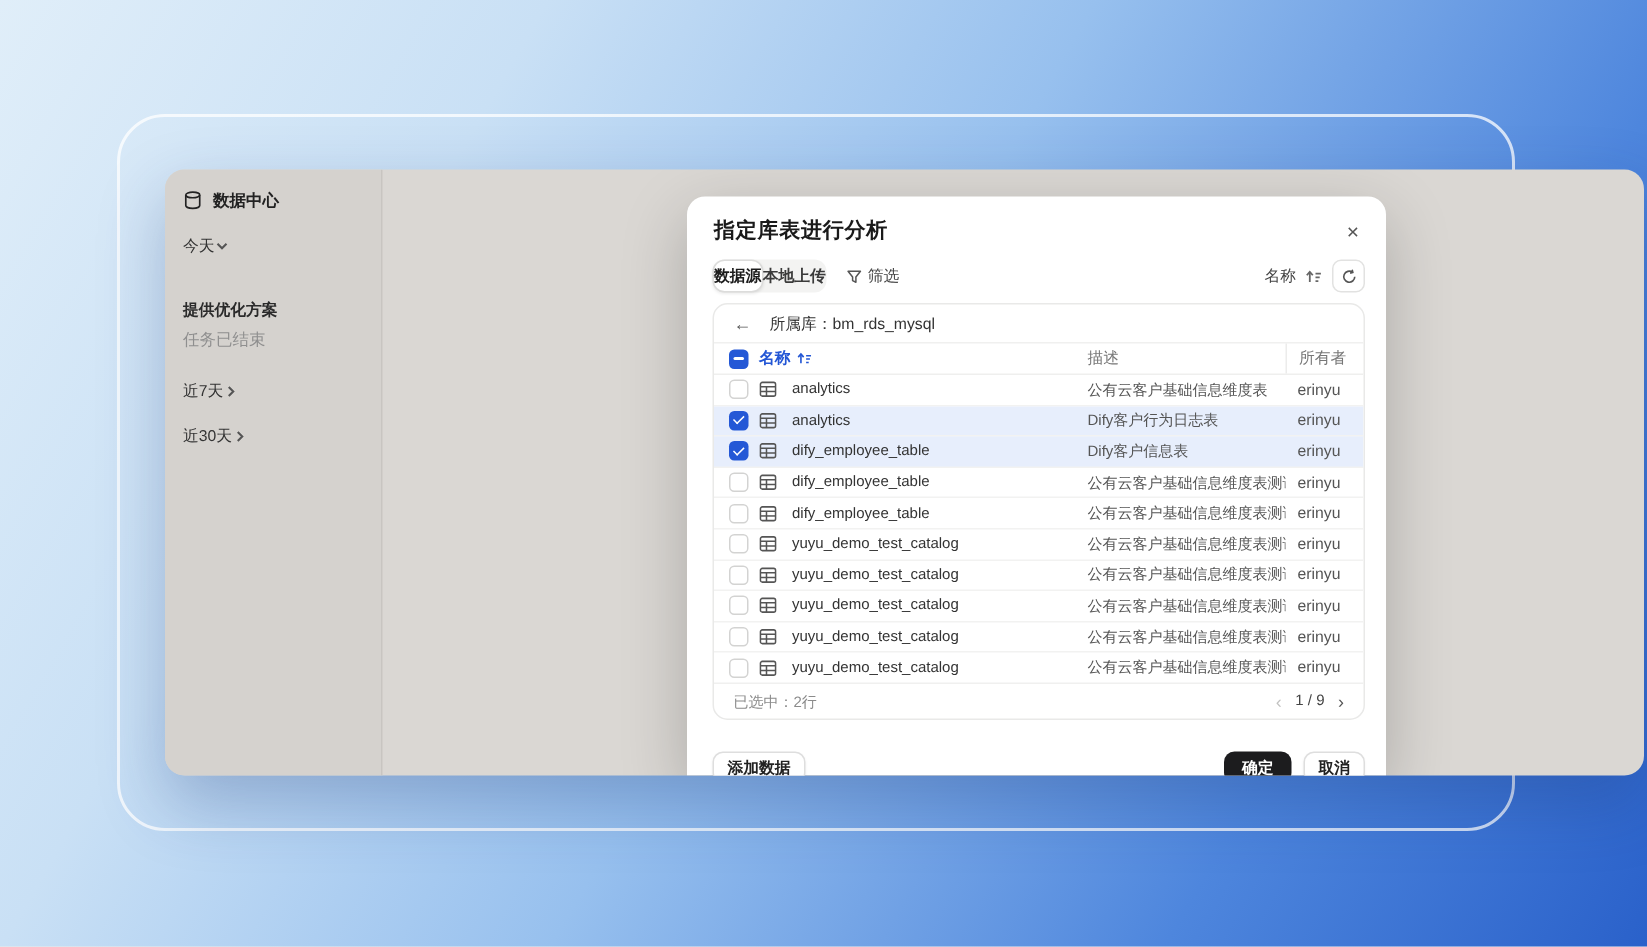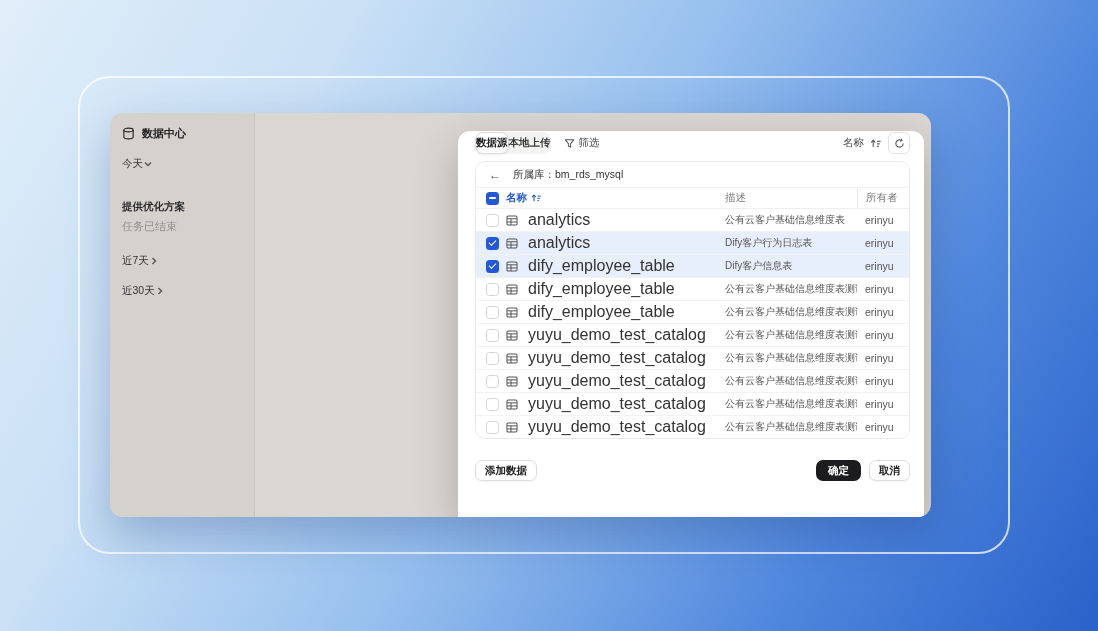--- a/index.html
+++ b/index.html
@@ -9,21 +9,21 @@
     background:linear-gradient(120deg,#e0eef9 0%,#c9e0f5 25%,#97c0ee 50%,#4e86dd 78%,#2a61ca 100%);
     position:relative;
   }
   
   .frame {
     position:absolute; left:78px; top:76px; width:932px; height:478px;
     border:2px solid rgba(255,255,255,0.75); border-radius:32px;
   }
   
   .app-window {
-    position:absolute; left:110px; top:113px; width:821px; height:404px;
+    position:absolute; left:110px; top:113px; width:986px; height:404px;
     background:#dad7d3; border-radius:13px; overflow:hidden;
     box-shadow:0 18px 45px rgba(25,55,120,0.28);
     display:flex;
   }
   
   .sidebar {
     width:145px; height:100%; background:#d5d2ce;
     border-right:1px solid rgba(0,0,0,0.06);
     padding:11px 12px; flex-shrink:0;
   }
@@ -76,21 +76,21 @@
   .checkbox { width:13px; height:13px; border-radius:3.5px; position:relative; display:block; }
   .checkbox.unchecked { background:#fff; border:1.5px solid #d3d3d2; }
   .checkbox.checked, .checkbox.indeterminate { background:#2458d6; }
   .checkbox.checked::after {
     content:""; position:absolute; left:3px; top:3.5px; width:6px; height:3px;
     border-left:1.6px solid #fff; border-bottom:1.6px solid #fff; transform:rotate(-45deg);
   }
   .checkbox.indeterminate::after {
     content:""; position:absolute; left:3px; top:5.6px; width:7px; height:1.8px; background:#fff; border-radius:1px;
   }
-  .tname { font-size:16px; color:#333; white-space:nowrap; overflow:hidden; }
+  .tname { font-size:10px; color:#333; white-space:nowrap; overflow:hidden; }
   .tdesc { font-size:10px; color:#555; white-space:nowrap; overflow:hidden; }
   .towner { font-size:10.5px; color:#555; padding-left:8px; }
   .card-footer { height:24px; flex-shrink:0; border-top:1px solid #f0f0ef; display:flex; align-items:center; padding:0 13px; }
   .sel-summary { font-size:10px; color:#8b8b8b; }
   .pager { margin-left:auto; display:flex; align-items:center; gap:9px; }
   .pg-chev { font-size:12px; line-height:12px; }
   .pg-prev { color:#c2c2c1; }
   .pg-next { color:#555; }
   .pg-num { font-size:10px; color:#444; }
   
@@ -141,20 +141,24 @@
       <svg class="sb-chevron" viewBox="0 0 10 10">
           <polyline points="3.5,2 6.5,5 3.5,8"></polyline>
         </svg>
     </div>
   </div>
 
   <div class="main-area">
 
     <div class="modal">
 
+      <div class="modal-header">
+        <span class="modal-title">指定库表进行分析</span>
+        <span class="close-btn">×</span>
+      </div>
 
       <div class="toolbar">
         <div class="segmented">
           <span class="seg-tab active">数据源</span>
           <span class="seg-tab">本地上传</span>
         </div>
         <div class="filter">
           <span>
             <svg class="icon-svg" width="11" height="11" viewBox="0 0 12 12">
                 <path d="M1.5 2 H10.5 L7.2 6.2 V10 L4.8 8.8 V6.2 Z" fill="none" stroke="#555" stroke-width="1.1" stroke-linejoin="round"></path>
@@ -367,20 +371,28 @@
                   <line x1="5.4" y1="4.2" x2="5.4" y2="11" stroke="#555" stroke-width="1.1"></line>
                   <line x1="1" y1="7.6" x2="12" y2="7.6" stroke="#555" stroke-width="1.1"></line>
                 </svg>
     </span>
     <span class="tname">yuyu_demo_test_catalog</span>
     <span class="tdesc">公有云客户基础信息维度表测试...</span>
     <span class="towner">erinyu</span>
   </div>
           </div>
 
+        <div class="card-footer">
+          <span class="sel-summary">已选中：2行</span>
+          <span class="pager">
+            <span class="pg-chev pg-prev">‹</span>
+            <span class="pg-num">1 / 9</span>
+            <span class="pg-chev pg-next">›</span>
+          </span>
+        </div>
       </div>
 
       <div class="action-bar">
         <span class="btn btn-outline">添加数据</span>
         <span class="actions-right">
           <span class="btn btn-dark">确定</span>
           <span class="btn btn-outline">取消</span>
         </span>
       </div>
 

